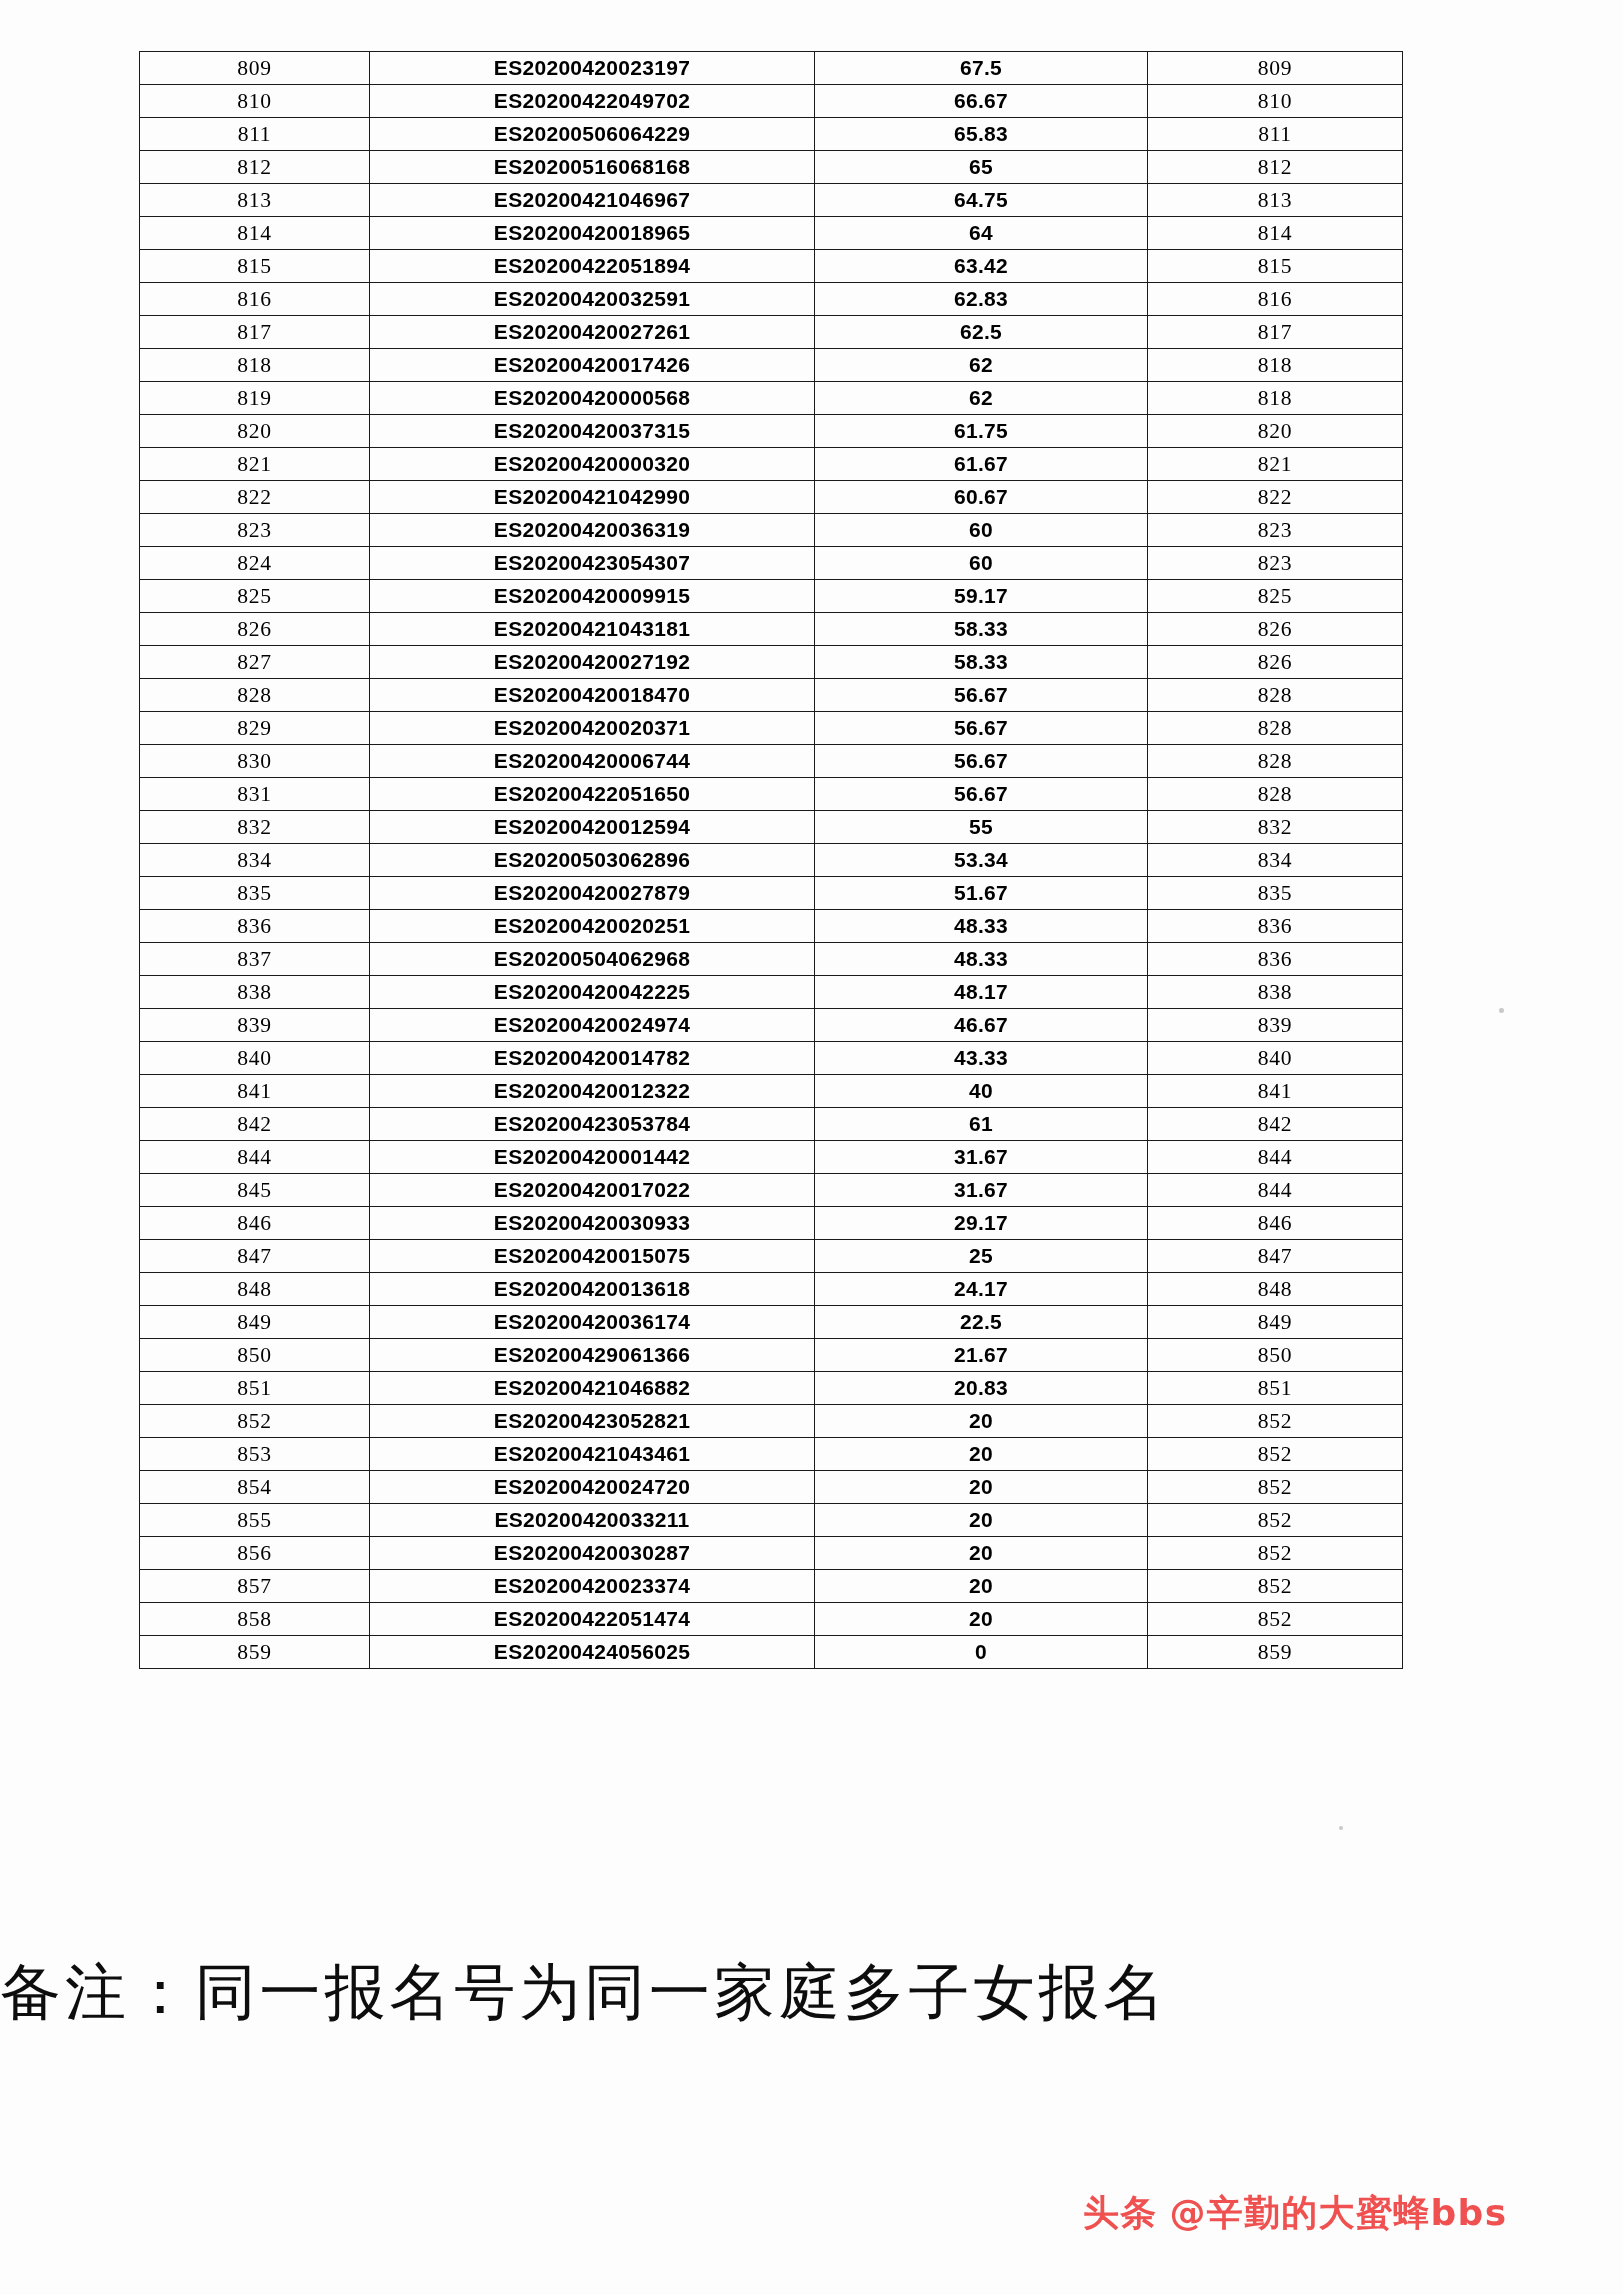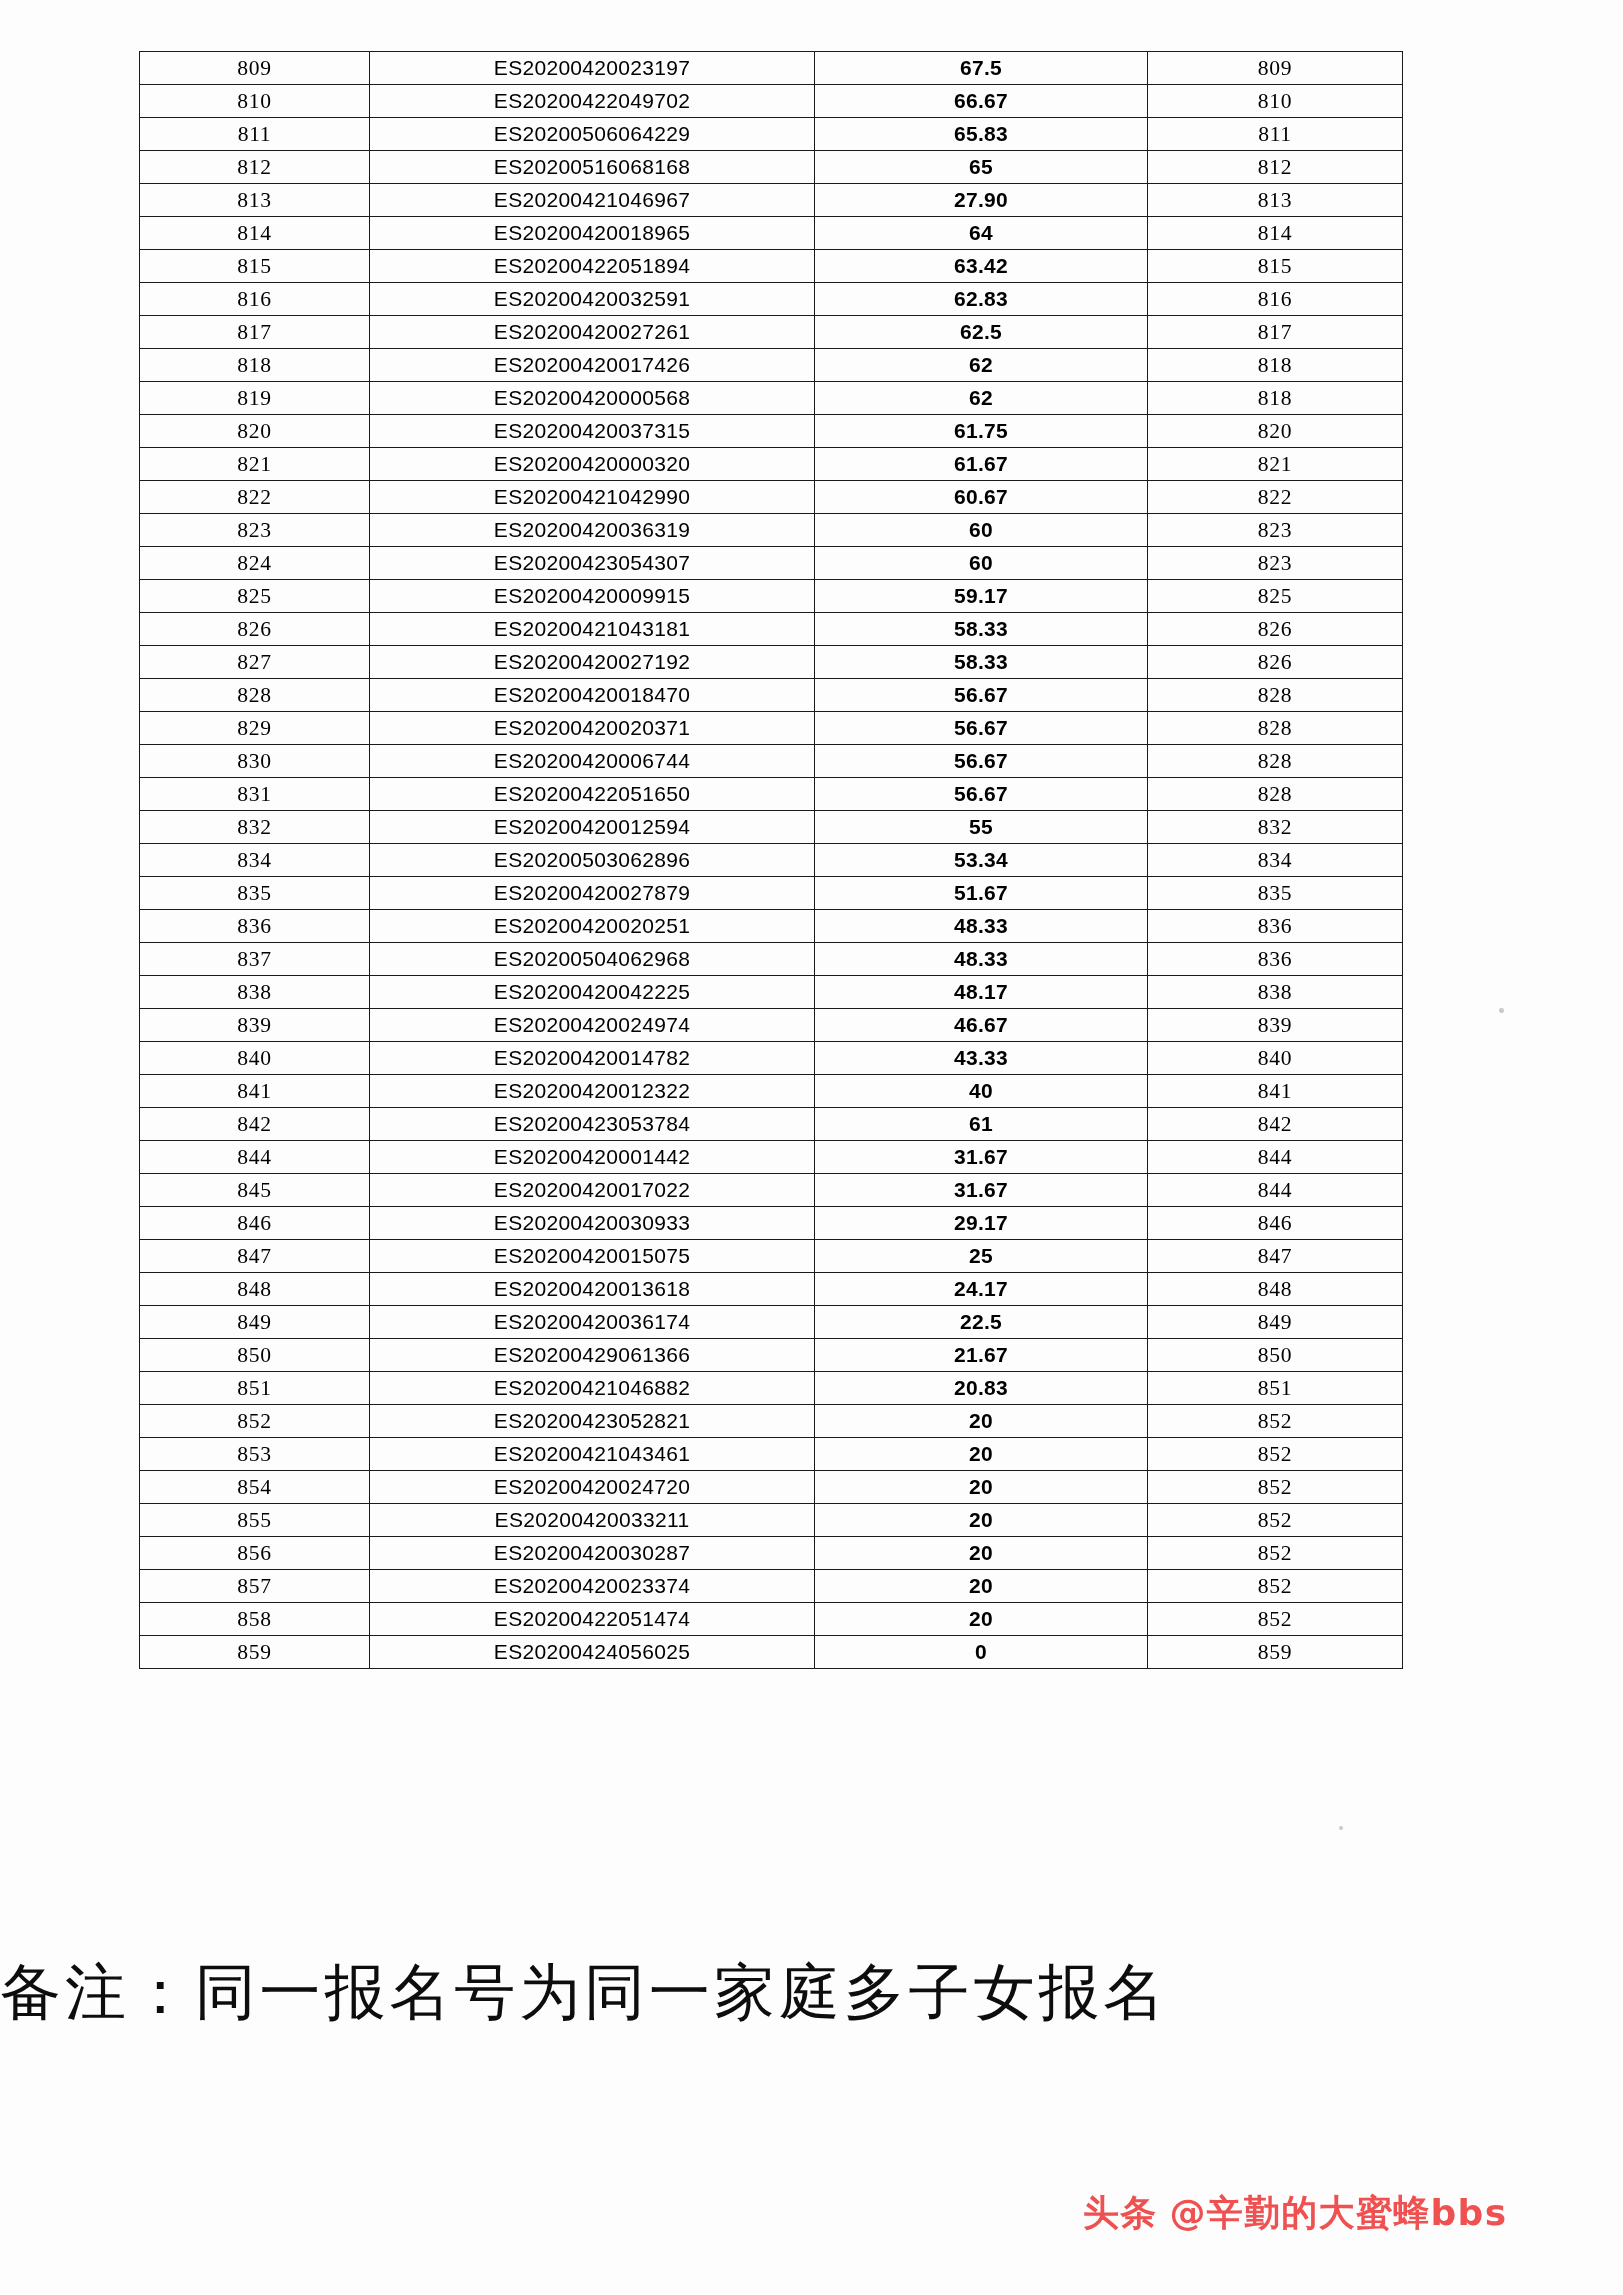--- a/index.html
+++ b/index.html
@@ -53,21 +53,21 @@
     white-space: nowrap;
   }
   td.seq, td.rank {
     font-family: "Liberation Serif", "DejaVu Serif", serif;
     font-size: 21.6px;
     letter-spacing: 0.7px;
   }
   td.id {
     font-family: "Liberation Sans", "DejaVu Sans", sans-serif;
     font-size: 21px;
-    font-weight: 400;
+    font-weight: 700;
     letter-spacing: 0.3px;
   }
   td.score {
     font-family: "Liberation Sans", "DejaVu Sans", sans-serif;
     font-size: 21px;
     font-weight: 600;
     letter-spacing: 0.3px;
   }
 
   
@@ -144,21 +144,21 @@
           </tr>
           <tr>
             <td class="seq">812</td>
             <td class="id">ES20200516068168</td>
             <td class="score">65</td>
             <td class="rank">812</td>
           </tr>
           <tr>
             <td class="seq">813</td>
             <td class="id">ES20200421046967</td>
-            <td class="score">27.90</td>
+            <td class="score">64.75</td>
             <td class="rank">813</td>
           </tr>
           <tr>
             <td class="seq">814</td>
             <td class="id">ES20200420018965</td>
             <td class="score">64</td>
             <td class="rank">814</td>
           </tr>
           <tr>
             <td class="seq">815</td>

